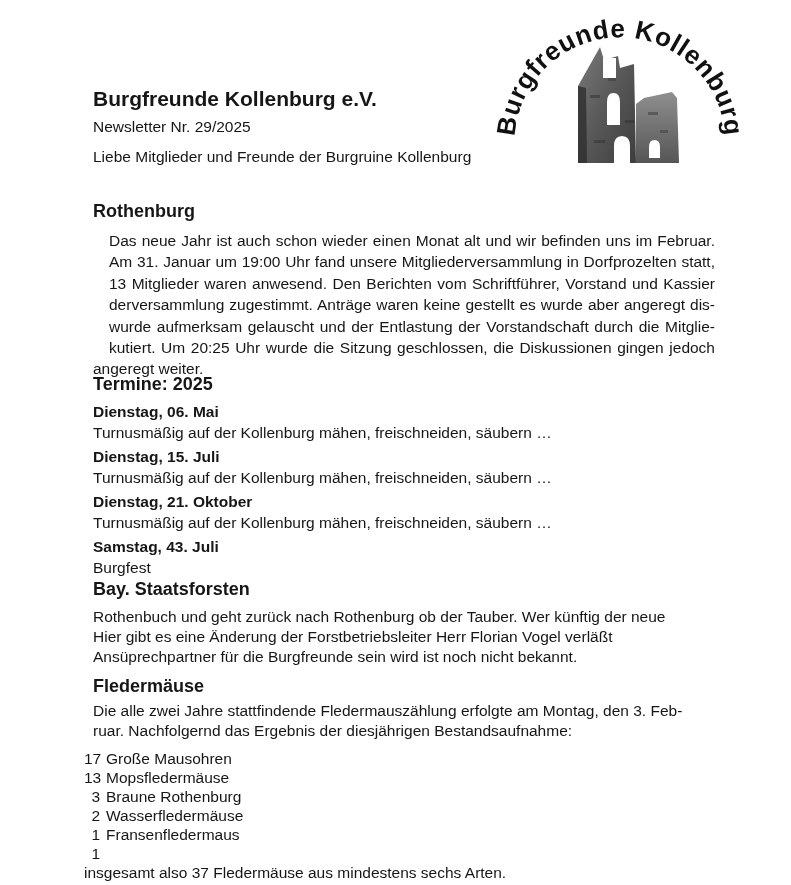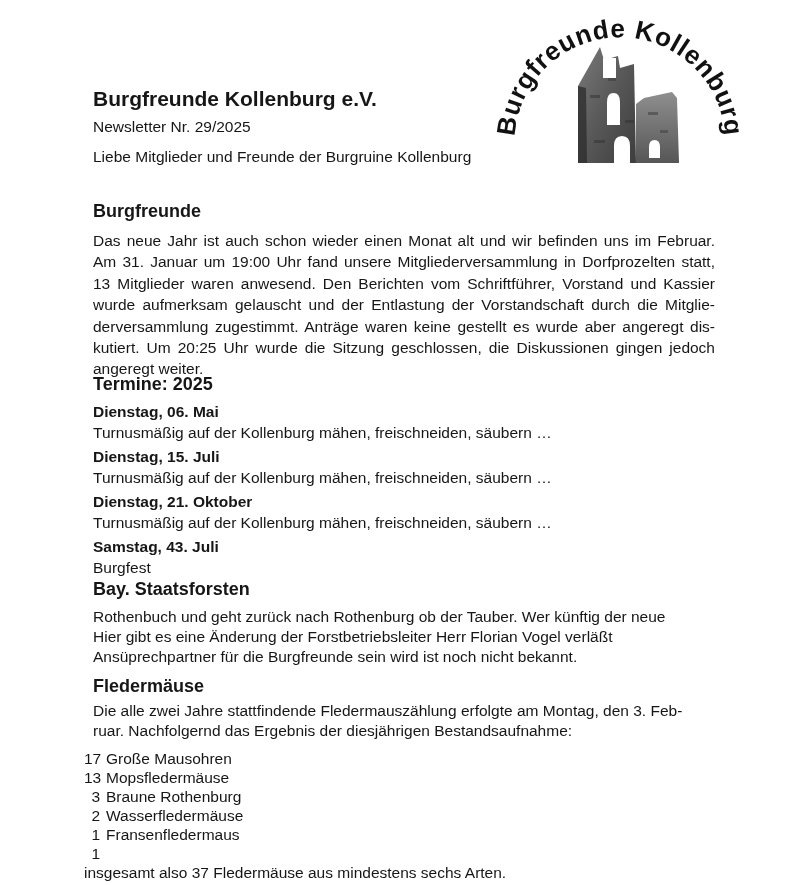--- a/index.html
+++ b/index.html
@@ -22,21 +22,21 @@
   .h-allgemeines { top:200px; }
   .h-termine     { top:373px; }
   .h-staats      { top:578px; }
   .h-fleder      { top:675px; }
 
   .body-txt { font-size:15.5px; }
   .para1       { top:230px; line-height:21.4px; }
   .para-staats { top:607px; line-height:20.2px; }
   .para-fleder { top:701px; line-height:20.4px; }
 
-  .jline { text-align:justify; text-align-last:justify; }
+  .jline { text-align:justify; text-align-last:justify;margin-left:16px; }
 
   .events { top:401px; }
   .event  { margin-bottom:3px; }
   .event-date { font-weight:bold; font-size:15.5px; line-height:21px; }
   .event-desc { font-size:15.5px; line-height:21px; }
 
   .bats { top:749px; left:84px; width:631px; font-size:15.5px; line-height:19px; }
   .bat-row { display:flex; }
   .bat-count { width:16px; text-align:right; margin-right:6px; flex:0 0 auto; }
   .bat-total { }
@@ -93,27 +93,27 @@
 
         <path d="M 159,158 L 159,147 Q 159,140 164.5,140 Q 170,140 170,147 L 170,158 Z" fill="#ffffff"></path>
       </g>
     </svg>
   </div>
 
   <div class="abs doc-title">Burgfreunde Kollenburg e.V.</div>
   <div class="abs newsletter">Newsletter Nr. 29/2025</div>
   <div class="abs greeting">Liebe Mitglieder und Freunde der Burgruine Kollenburg</div>
 
-  <div class="abs h2 h-allgemeines">Burgfreunde</div>
+  <div class="abs h2 h-allgemeines">Rothenburg</div>
   <div class="abs body-txt para1">
     <div class="jline">Das neue Jahr ist auch schon wieder einen Monat alt und wir befinden uns im Februar.</div>
     <div class="jline">Am 31. Januar um 19:00 Uhr fand unsere Mitgliederversammlung in Dorfprozelten statt,</div>
     <div class="jline">13 Mitglieder waren anwesend. Den Berichten vom Schriftführer, Vorstand und Kassier</div>
+    <div class="jline">derversammlung zugestimmt. Anträge waren keine gestellt es wurde aber angeregt dis-</div>
     <div class="jline">wurde aufmerksam gelauscht und der Entlastung der Vorstandschaft durch die Mitglie-</div>
-    <div class="jline">derversammlung zugestimmt. Anträge waren keine gestellt es wurde aber angeregt dis-</div>
     <div class="jline">kutiert. Um 20:25 Uhr wurde die Sitzung geschlossen, die Diskussionen gingen jedoch</div>
     <div>angeregt weiter.</div>
   </div>
 
   <div class="abs h2 h-termine">Termine: 2025</div>
   <div class="abs events">
     <div class="event">
       <div class="event-date">Dienstag, 06. Mai</div>
       <div class="event-desc">Turnusmäßig auf der Kollenburg mähen, freischneiden, säubern …</div>
     </div>

